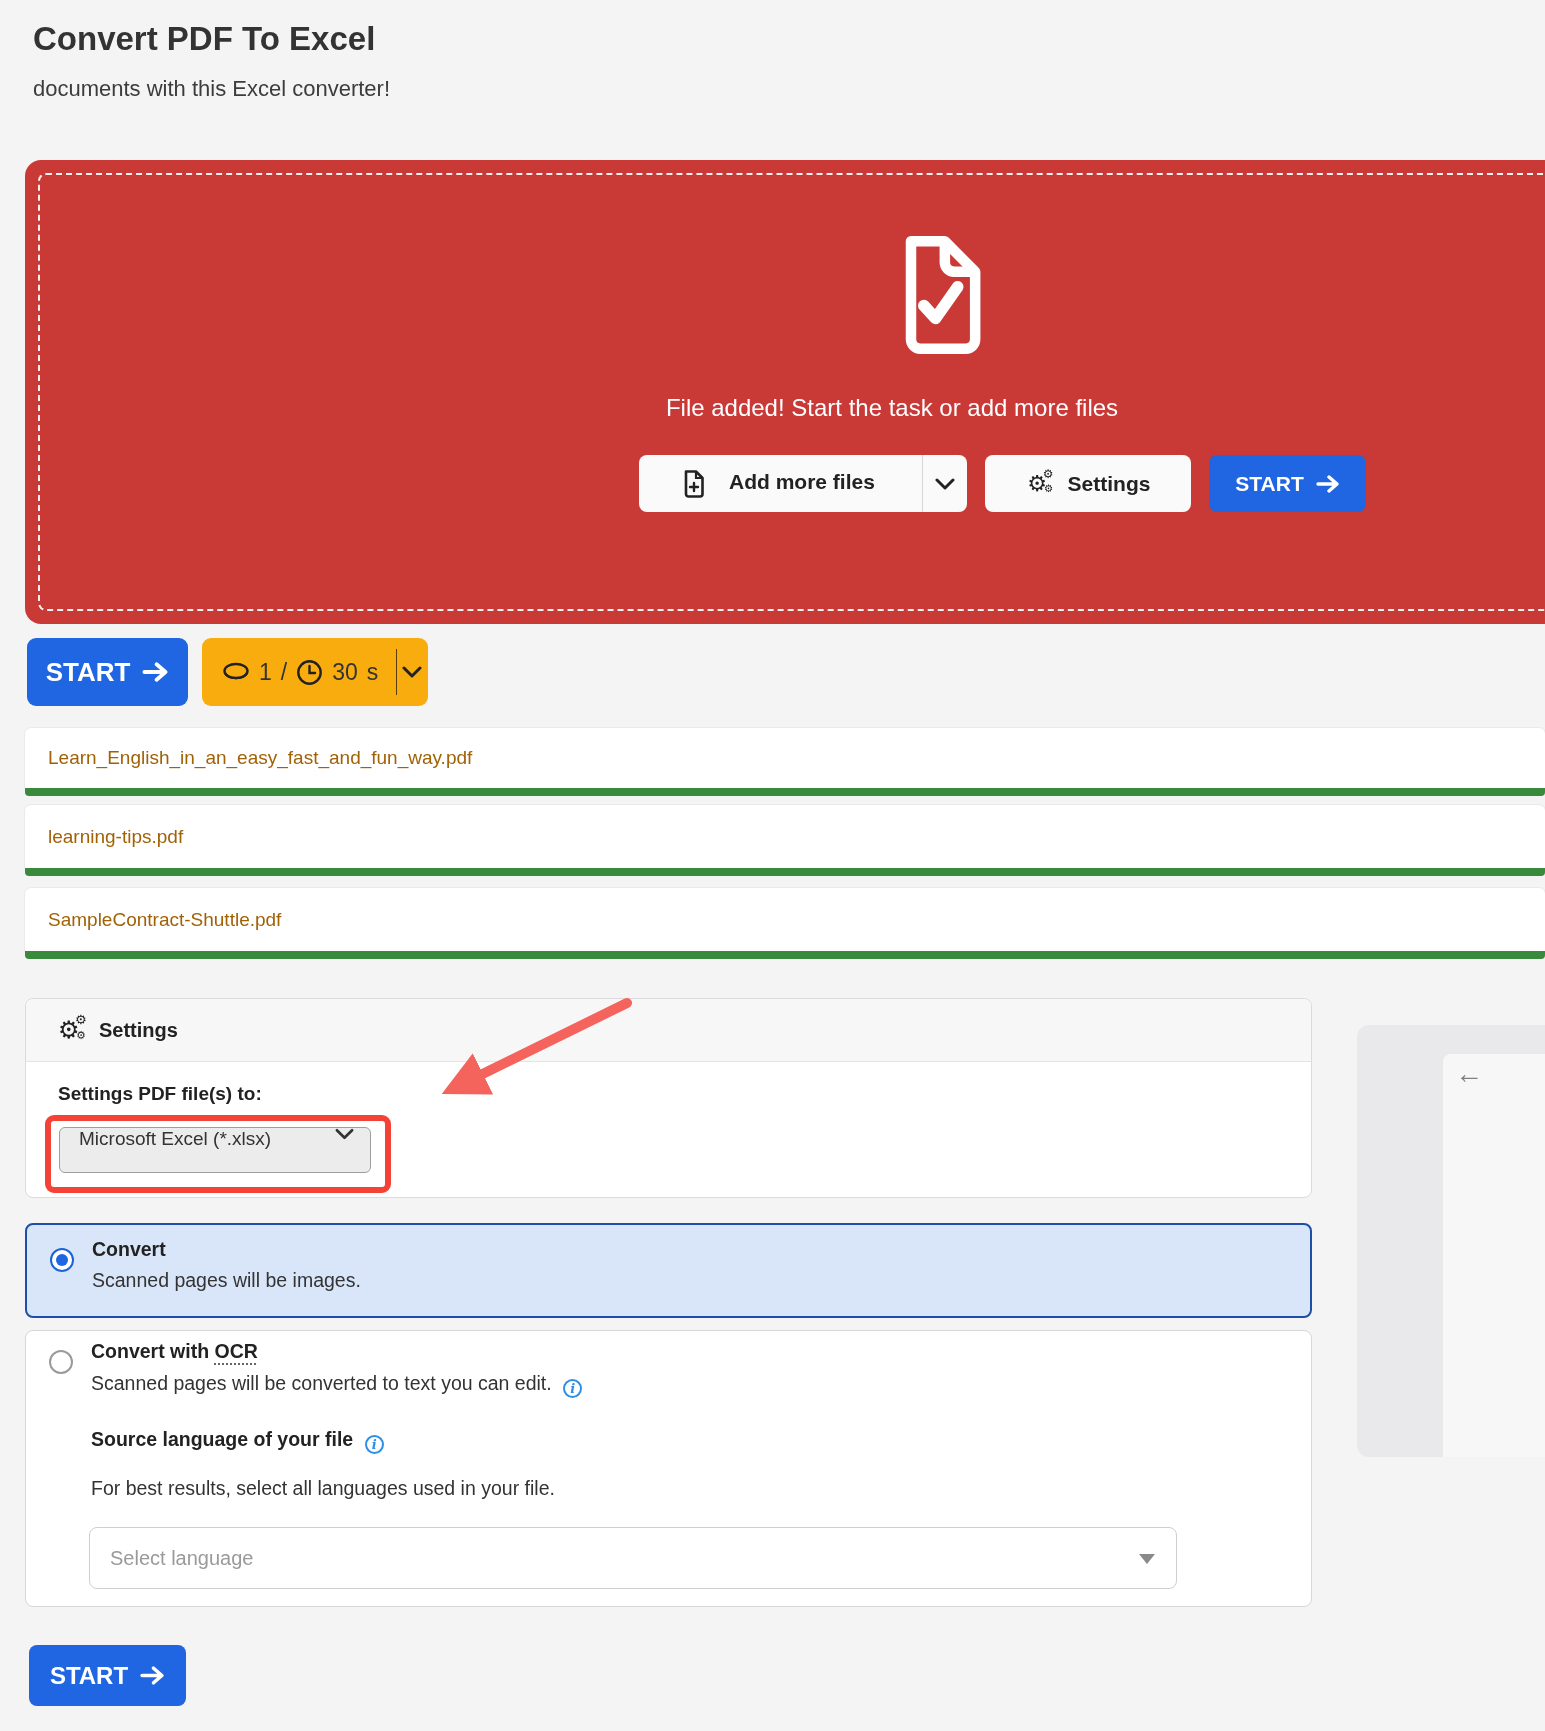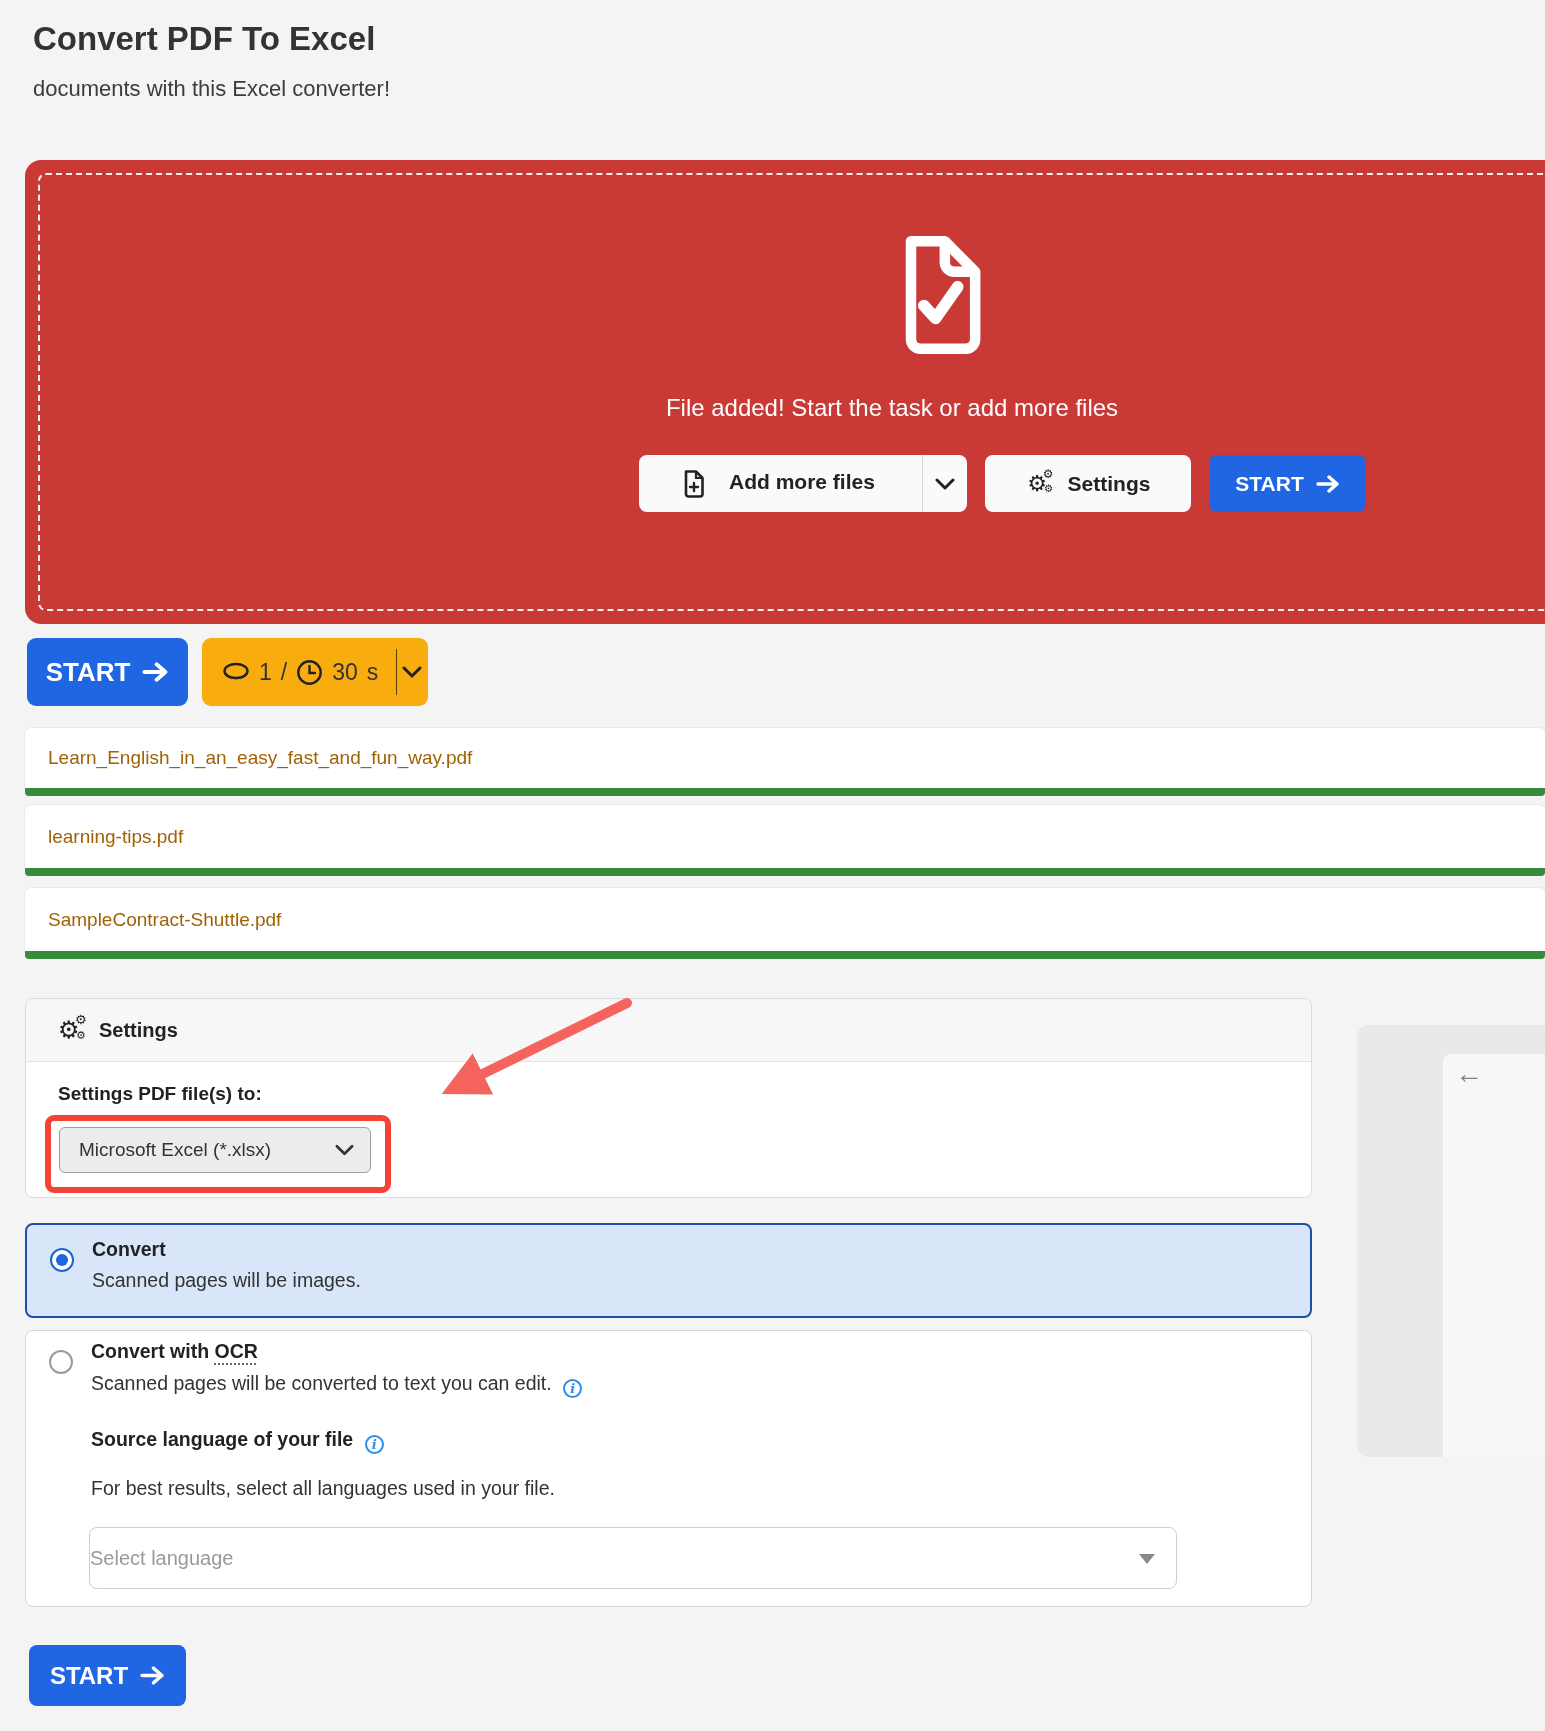--- a/index.html
+++ b/index.html
@@ -40,38 +40,38 @@
 
   
   .panel { position:absolute; background:#fff; border:1px solid #dbdbdb; border-radius:8px; }
   .settings-panel { left:25px; top:998px; width:1287px; height:200px; }
   .settings-header { height:63px; background:#f7f7f8; border-bottom:1px solid #e4e4e4; border-radius:8px 8px 0 0; display:flex; align-items:center; gap:11px; padding-left:32px; font-size:20px; font-weight:bold; color:#222; }
   .gears { position:relative; width:30px; height:26px; }
   .gears .g1 { position:absolute; left:0; top:1px; font-size:24px; line-height:24px; color:#222; }
   .gears .g2 { position:absolute; left:17px; top:-4px; font-size:13px; line-height:13px; color:#222; }
   .gears .g3 { position:absolute; left:18px; top:13px; font-size:11px; line-height:11px; color:#222; }
   .convert-to-label { position:absolute; left:32px; top:84px; font-size:19px; font-weight:bold; color:#222; }
-  .format-select { position:absolute; left:33px; top:128px; width:312px; height:46px; background:#ececec; border:1px solid #9e9e9e; border-radius:6px; display:flex; align-items:center; justify-content:space-between; padding:0 16px 0 19px; font-size:19px; color:#333; cursor:pointer; }
+  .format-select { position:absolute; left:33px; top:128px; width:312px; height:46px; background:#ececec; border:1px solid #9e9e9e; border-radius:6px; display:flex; align-items:flex-start; justify-content:space-between; padding:0 16px 0 19px; font-size:19px; color:#333; cursor:pointer; }
   .annotation-box { position:absolute; left:19px; top:116px; width:346px; height:78px; border:6px solid var(--annotation-red,#f44336); border-radius:9px; pointer-events:none; }
 
   .arrow-overlay { position:absolute; left:0; top:0; width:1545px; height:1731px; pointer-events:none; z-index:20; }
 
   
   .option-card { position:absolute; left:25px; width:1287px; border-radius:8px; }
   .opt-convert { top:1223px; height:95px; background:var(--selected-bg,#d9e6fa); border:2px solid var(--selected-border,#1d4fa5); }
   .opt-ocr { top:1330px; height:277px; background:#fff; border:1px solid #d7d7d7; }
   .radio { position:absolute; width:24px; height:24px; border-radius:50%; background:#fff; cursor:pointer; }
   .radio.selected { border:2px solid #1b63d6; }
   .radio.selected::after { content:""; position:absolute; left:4px; top:4px; width:12px; height:12px; border-radius:50%; background:var(--blue,#2065e1); }
   .radio.unselected { border:2px solid #9a9a9a; }
   .opt-label { position:absolute; left:65px; font-size:19.5px; font-weight:bold; color:#222; }
   .opt-desc { position:absolute; left:65px; font-size:19.5px; color:#333; }
   .ocr-underline { text-decoration:underline dotted #666 2px; text-underline-offset:5px; }
   .info-icon { display:inline-block; width:19px; height:19px; border-radius:50%; border:2px solid #2d8fe8; color:#2d8fe8; font-size:13px; font-weight:bold; font-style:italic; text-align:center; line-height:15px; vertical-align:-3px; margin-left:6px; cursor:pointer; font-family:"DejaVu Serif",serif; }
-  .lang-input { position:absolute; left:63px; top:196px; width:1088px; height:62px; border:1px solid #cfcfcf; border-radius:8px; background:#fff; font-size:20px; color:#333; outline:none; font-family:inherit; }
+  .lang-input { position:absolute; left:63px; top:196px; width:1088px; height:62px; border:1px solid #cfcfcf; border-radius:8px; background:#fff; font-size:20px; color:#333; padding-left:20px; outline:none; font-family:inherit; }
   .lang-input::placeholder { color:#9a9a9a; opacity:1; }
   .select-arrow { position:absolute; left:1113px; top:223px; width:0; height:0; border-left:8px solid transparent; border-right:8px solid transparent; border-top:10px solid #8a8a8a; cursor:pointer; }
 
   .btn-start-footer { position:absolute; left:29px; top:1645px; width:157px; height:61px; font-size:24px; border-radius:8px; }
 
   
   .right-panel { position:absolute; left:1357px; top:1025px; width:210px; height:432px; background:#e9e9eb; border-radius:12px; overflow:hidden; }
   .right-inner { position:absolute; left:86px; top:29px; right:-4px; bottom:0; background:#f7f7f8; border-radius:8px 0 0 0; }
   .back-arrow { position:absolute; left:12px; top:4px; font-size:28px; color:#808080; cursor:pointer; }
 

